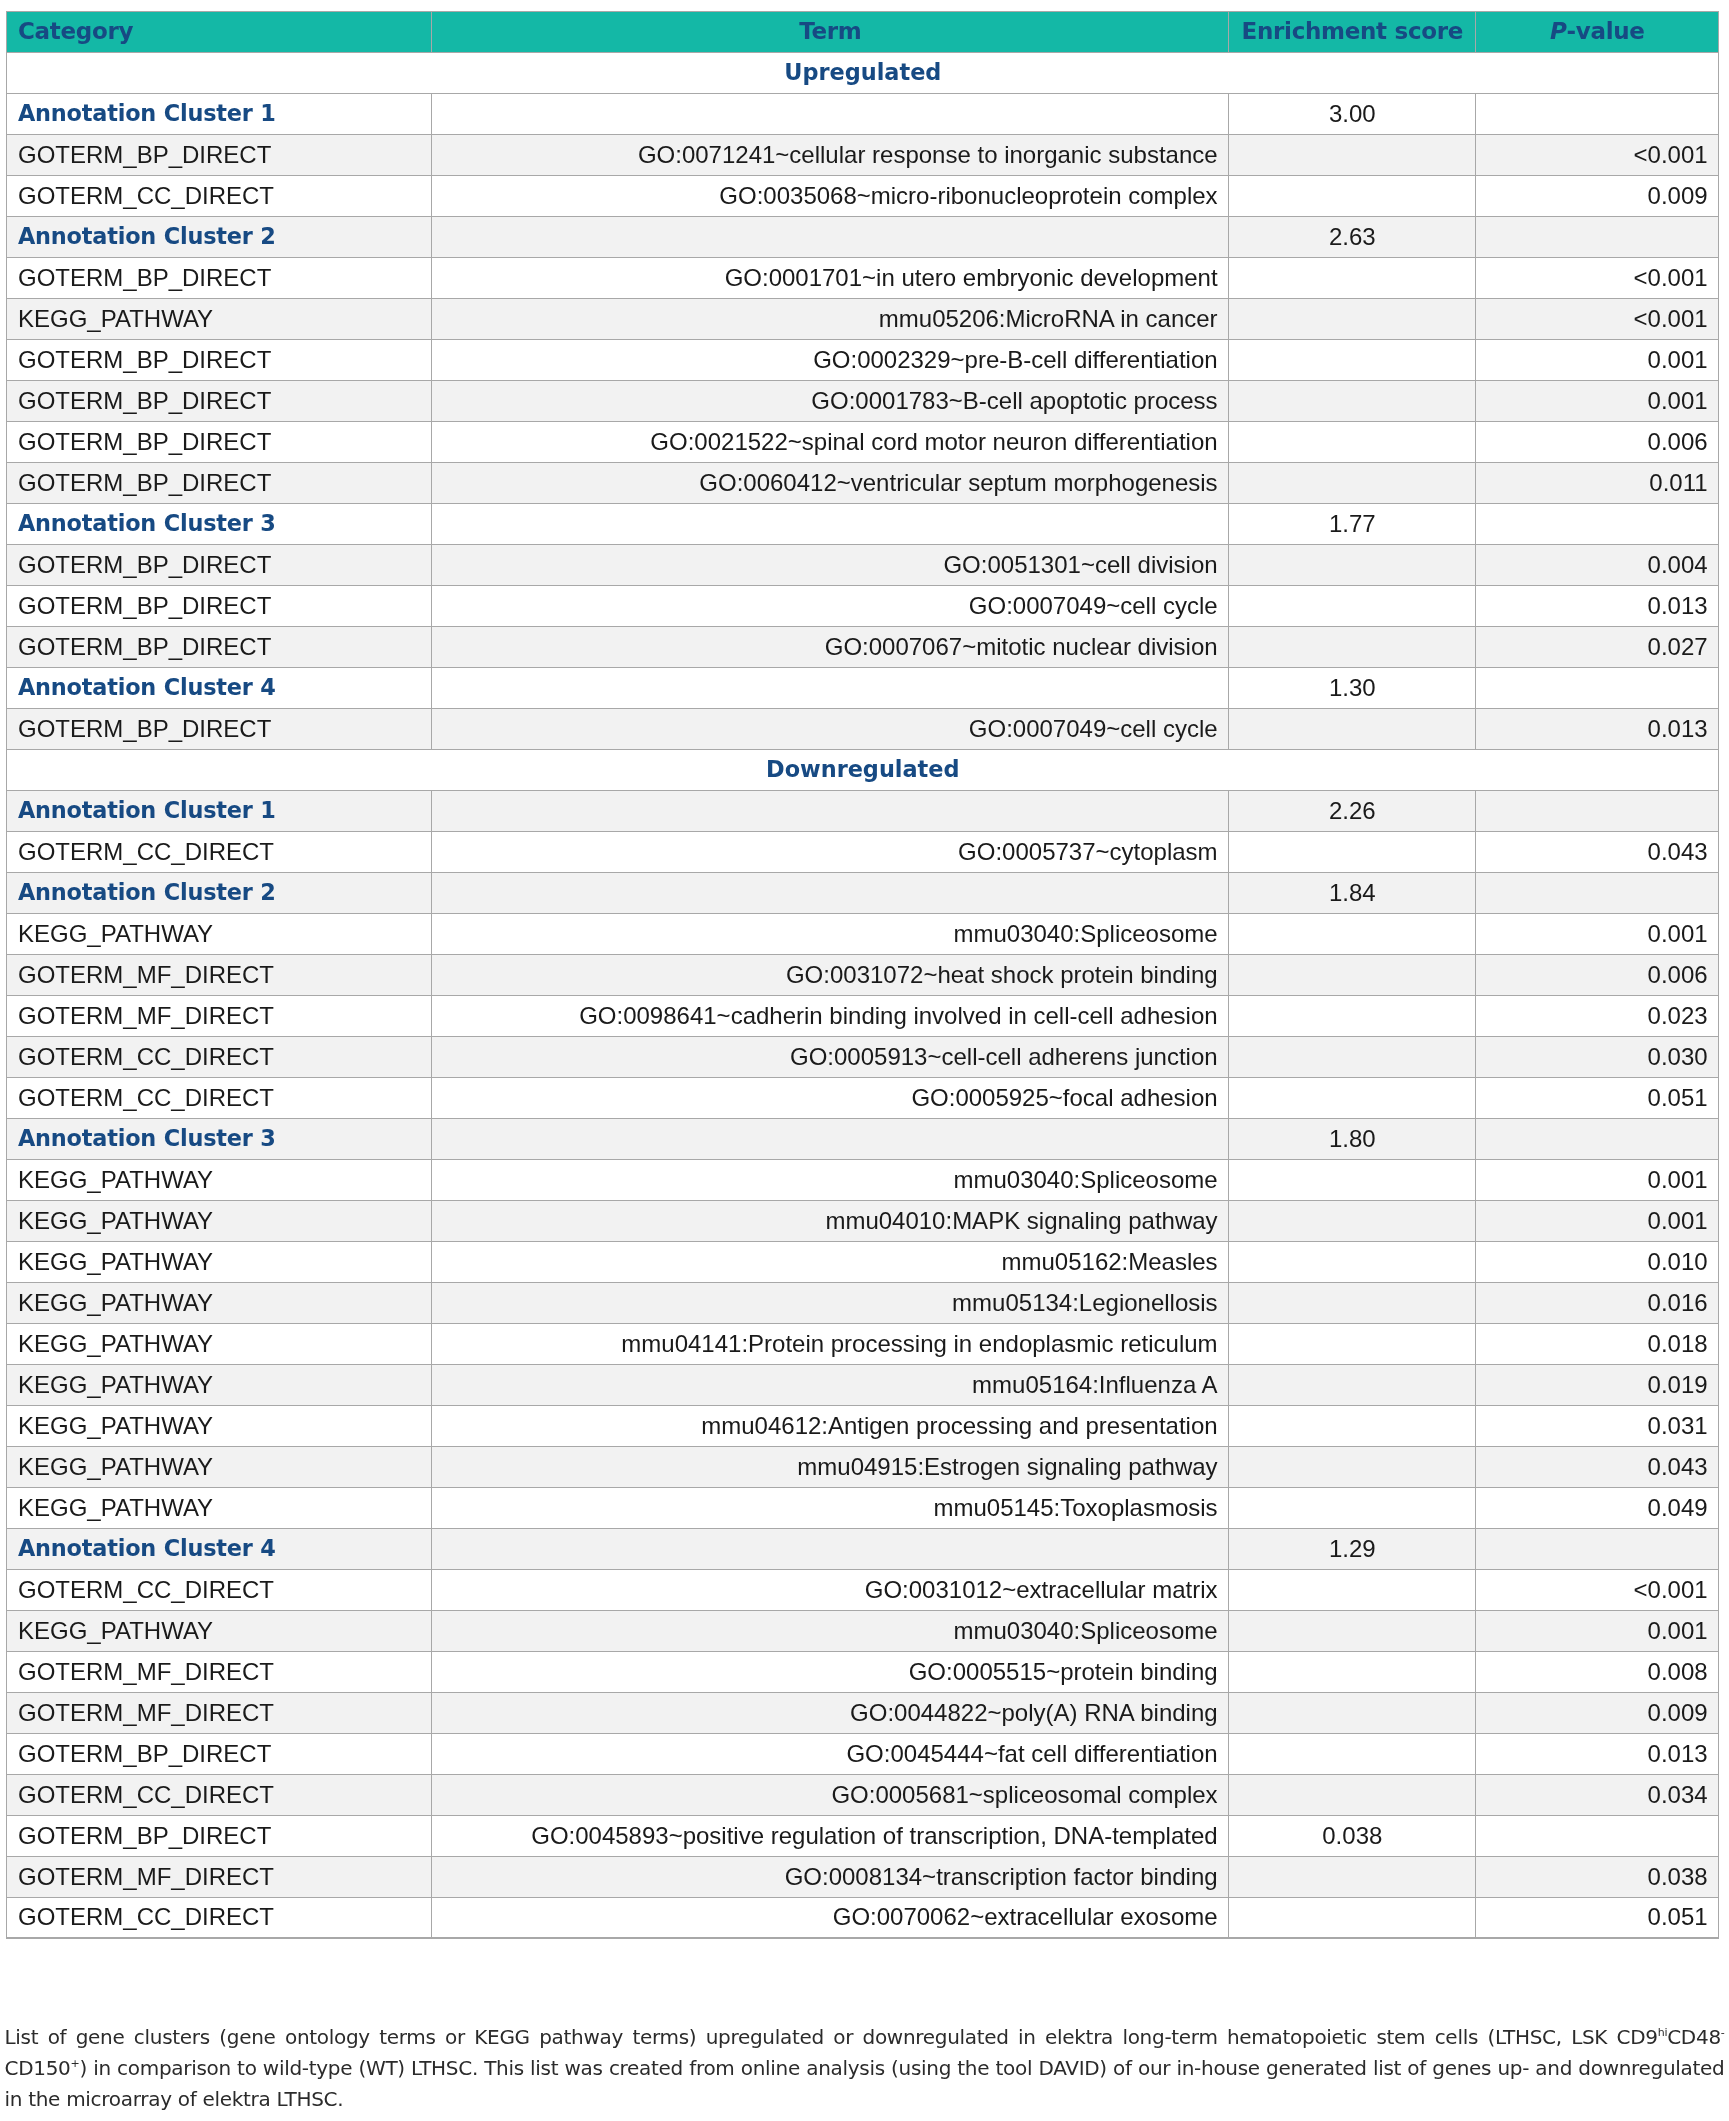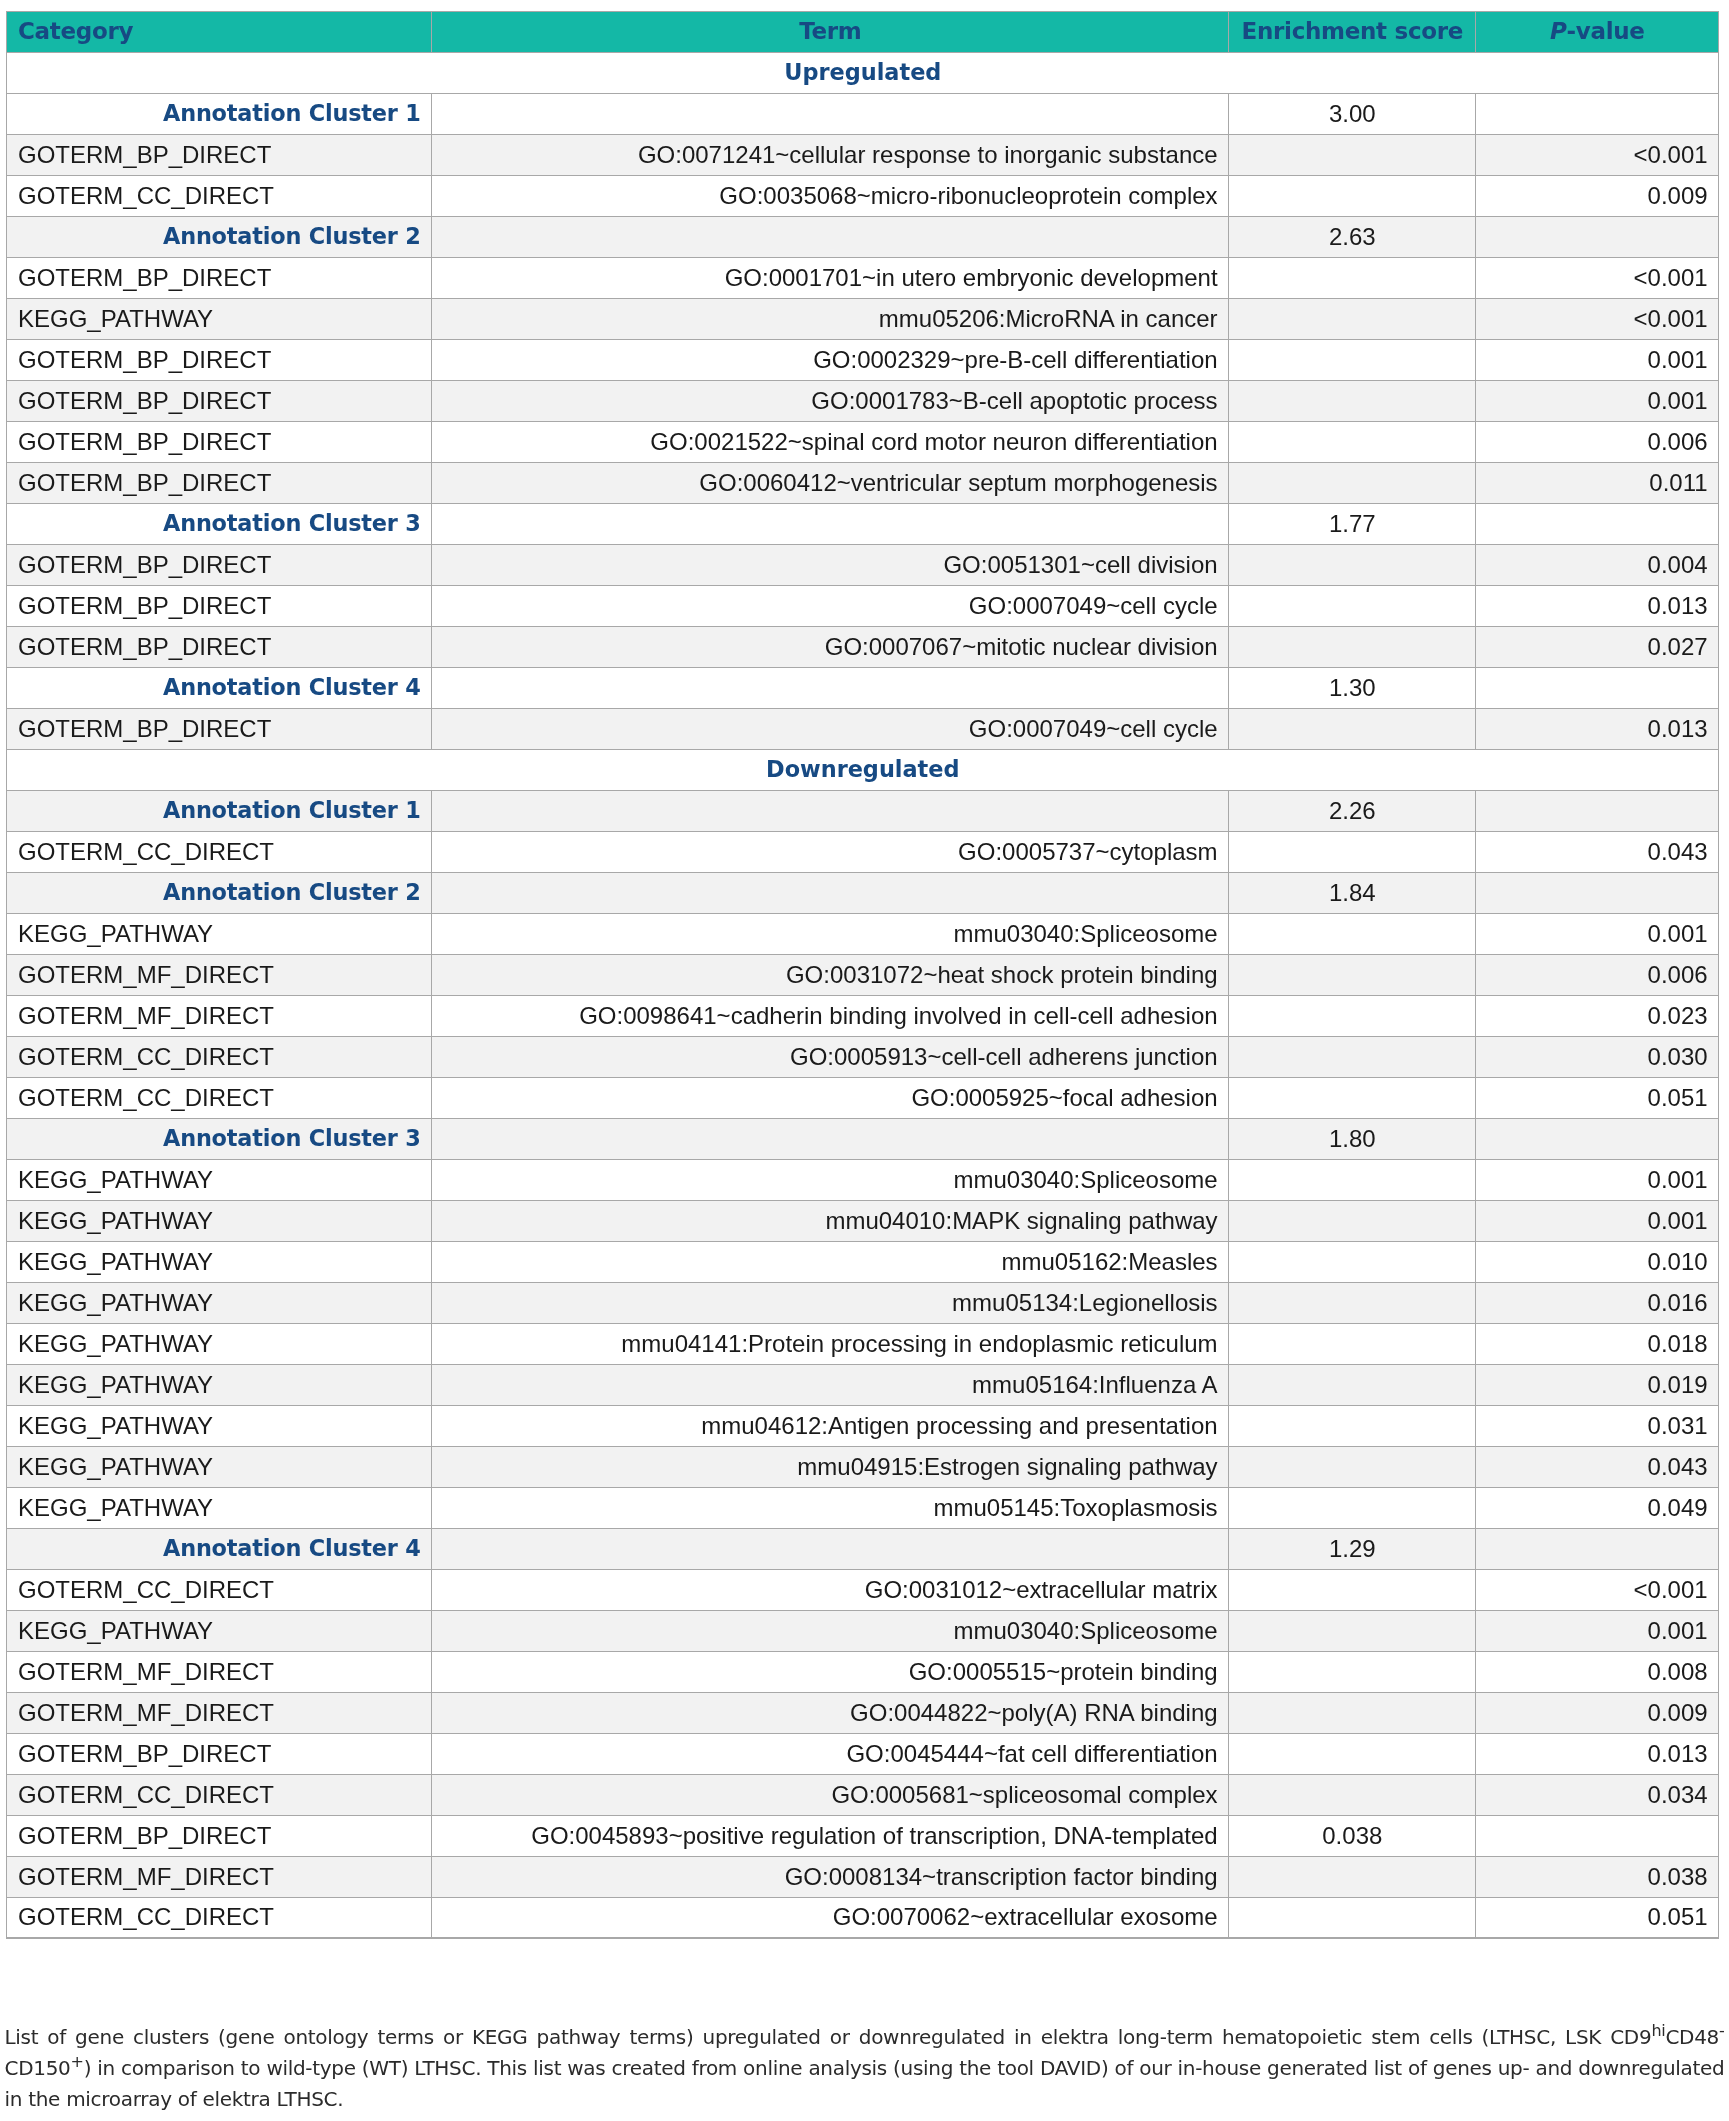--- a/index.html
+++ b/index.html
@@ -25,30 +25,30 @@
   table.data thead th .ital { font-style: italic; }
   td.cat { text-align: left; }
   td.term { text-align: right; }
   td.score { text-align: center; margin-top: 24px; }
   td.pval { text-align: right; }
   tr.section td {
     text-align: center; color: #174a83; font-family: "DejaVu Sans", sans-serif;
     font-weight: bold; font-size: 22.4px; border-left: 0.9px solid #a8a8a8; border-right: 0.9px solid #a8a8a8;
   }
   tr.cluster td.cat {
-    color: #174a83; font-family: "DejaVu Sans", sans-serif; font-weight: bold; font-size: 22.4px; letter-spacing: -0.2px; text-align: right;
+    color: #174a83; font-family: "DejaVu Sans", sans-serif; font-weight: bold; font-size: 22.4px; letter-spacing: -0.2px;
   }
   tr.stripe td { background: #f2f2f2; }
   tbody tr:last-child td { border-bottom: 2.7px solid #a8a8a8; }
   .caption {
     position: absolute; left: 4.5px; top: 2022px; width: 1720px;
     font-family: "DejaVu Sans", sans-serif; font-size: 20px; line-height: 31px; color: #2b2b2b;
     letter-spacing: -0.3px; text-align: justify;
   }
-  .caption sup { font-size: 16px; line-height: 0; margin-top: 38px; }
+  .caption sup { font-size: 11px; line-height: 0; margin-top: 38px; }
 </style>
 </head>
 <body>
 
 <div class="wrap">
   <table class="data">
     <colgroup>
         <col class="c1">
         <col class="c2">
         <col class="c3">

